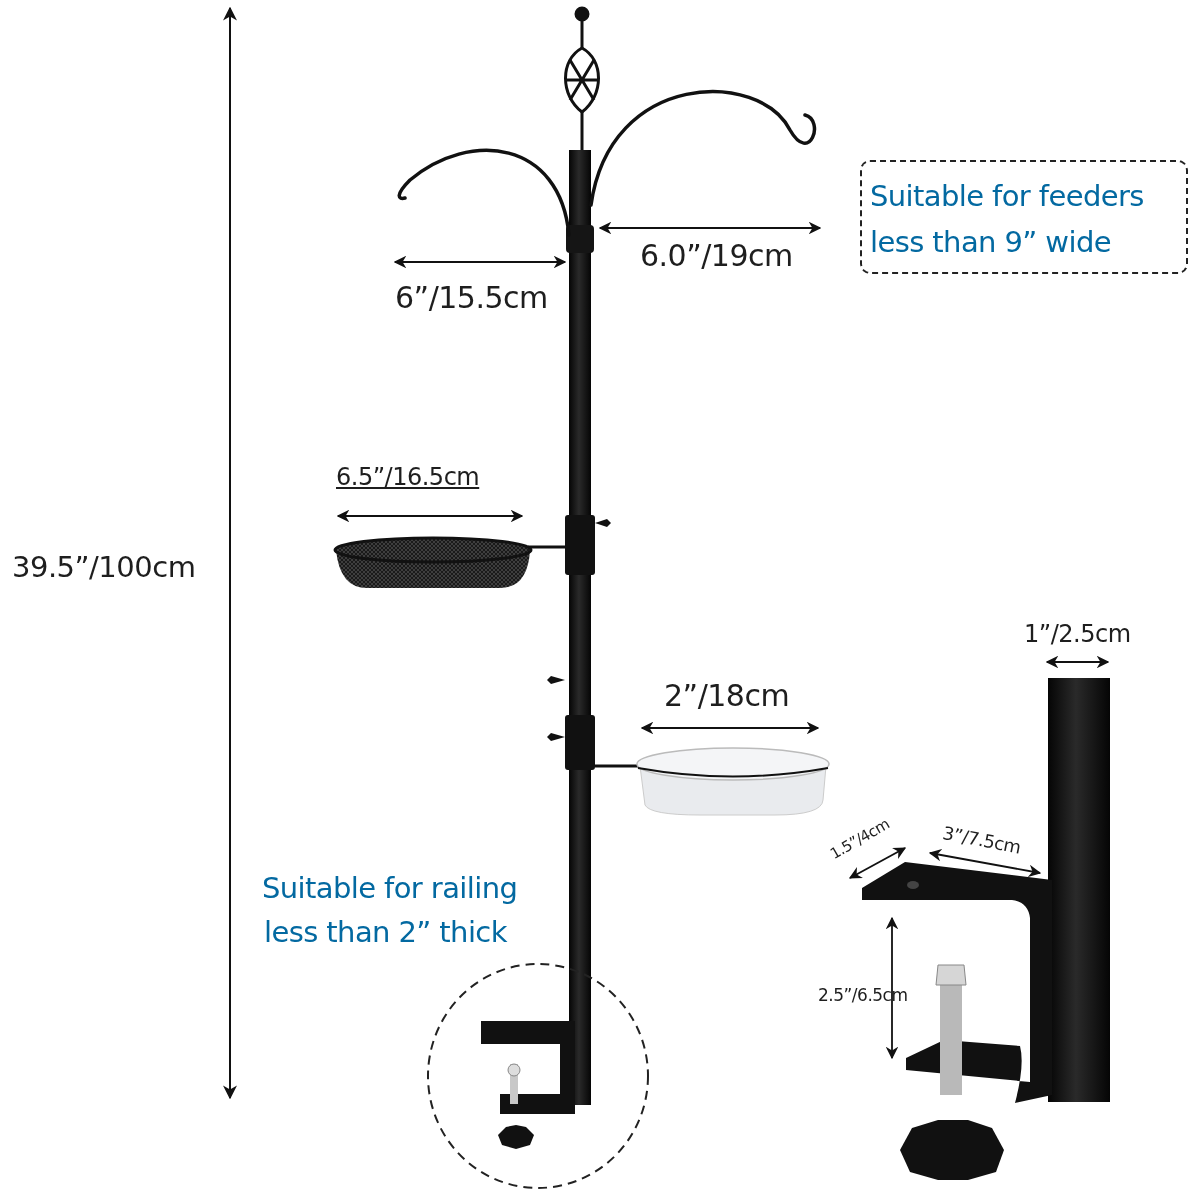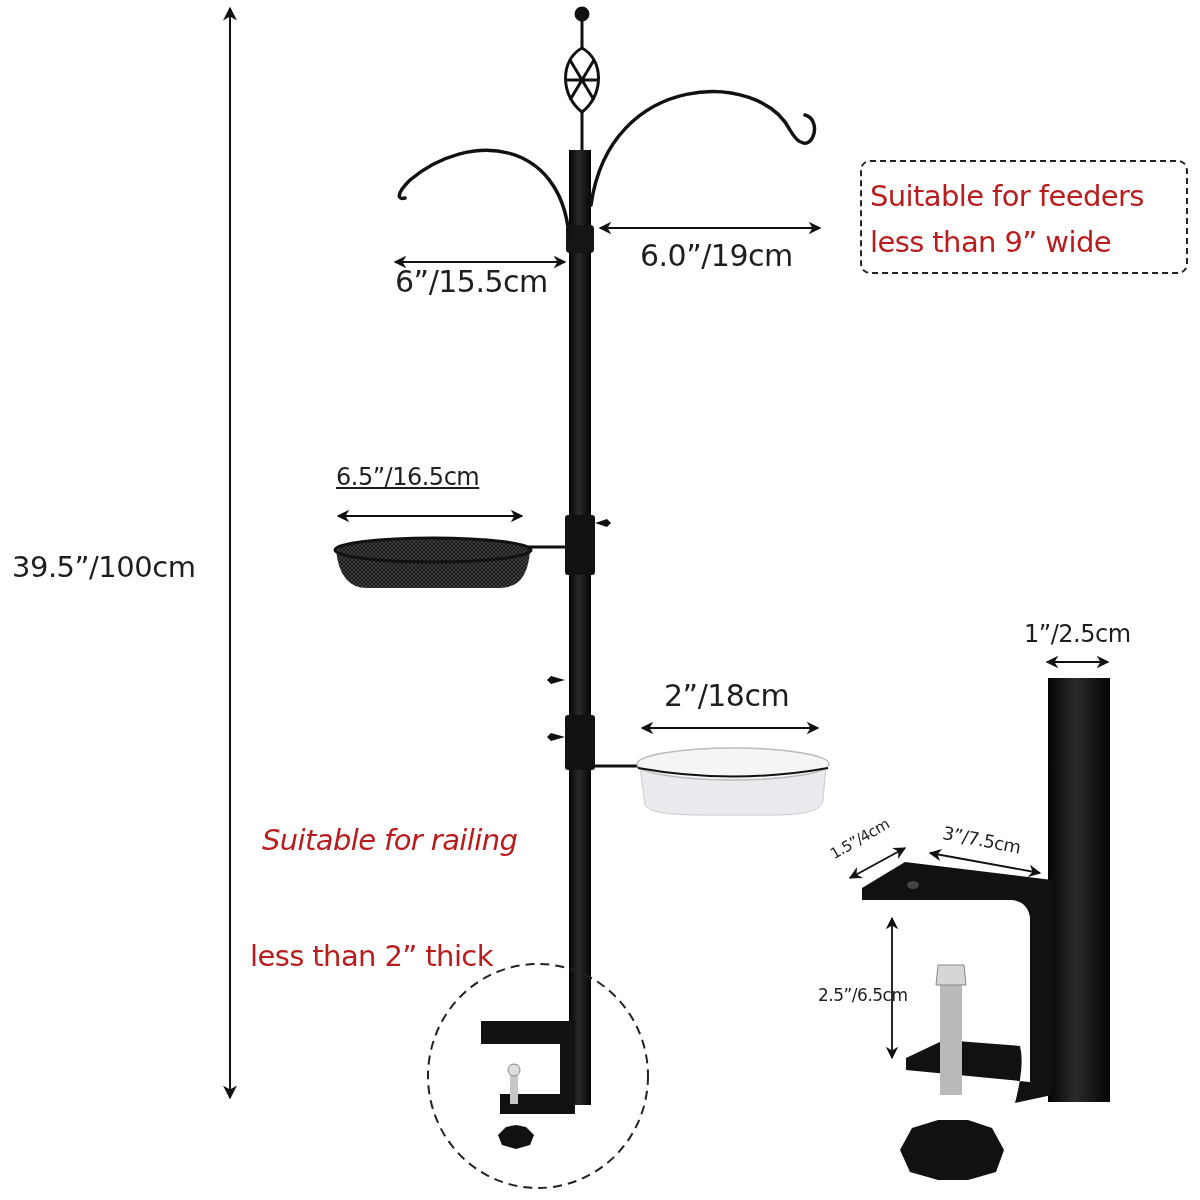--- a/index.html
+++ b/index.html
@@ -1,20 +1,20 @@
 <!DOCTYPE html>
 <html><head>
 <meta charset="utf-8">
 <style>
   html, body { margin:0; padding:0; background:#ffffff; }
   body { width:1200px; height:1200px; position:relative; overflow:hidden;
          font-family:"DejaVu Sans", sans-serif; color:#1a1a1a; }
   .label { position:absolute; white-space:nowrap; color:#1e1e1e;
            font-family:"DejaVu Sans", sans-serif; letter-spacing:-0.5px; }
-  .note { position:absolute; font-size:29px; line-height:44px; color:#b91c1c;
+  .note { position:absolute; font-size:29px; line-height:44px; color:#0369a1;
           font-family:"DejaVu Sans", sans-serif; letter-spacing:-0.6px; }
   .dash-box { position:absolute; border:2.5px dashed #222; border-radius:10px; box-sizing:border-box; }
   svg { position:absolute; left:0; top:0; }
 </style>
 </head>
 <body>
 
 <svg width="1200" height="1200" viewBox="0 0 1200 1200">
   <defs>
     <marker id="ah" viewBox="0 0 10 10" refX="9" refY="5" markerWidth="7" markerHeight="7" orient="auto-start-reverse">
@@ -94,27 +94,27 @@
     <path d="M900,1150 l12,-22 l26,-8 l30,0 l24,8 l12,22 l-8,22 l-28,8 l-30,0 l-28,-8 z" fill="#111"></path>
   </g>
 
   <line x1="1047" y1="662" x2="1108" y2="662" stroke="#111" stroke-width="1.8" marker-start="url(#ah)" marker-end="url(#ah)"></line>
   <line x1="850" y1="878" x2="905" y2="848" stroke="#111" stroke-width="1.8" marker-start="url(#ah)" marker-end="url(#ah)"></line>
   <line x1="930" y1="853" x2="1040" y2="873" stroke="#111" stroke-width="1.8" marker-start="url(#ah)" marker-end="url(#ah)"></line>
   <line x1="892" y1="918" x2="892" y2="1058" stroke="#111" stroke-width="1.8" marker-start="url(#ah)" marker-end="url(#ah)"></line>
 </svg>
 
 <div class="label" style="left:12px; top:550px; font-size:29px;">39.5”/100cm</div>
-<div class="label" style="left:395px; top:264px; font-size:30px;text-align:center;">6”/15.5cm</div>
+<div class="label" style="left:395px; top:280px; font-size:30px;text-align:center;">6”/15.5cm</div>
 <div class="label" style="left:640px; top:238px; font-size:30px;">6.0”/19cm</div>
 <div class="label" style="left:336px; top:463px; font-size:24px;text-decoration:underline;">6.5”/16.5cm</div>
 <div class="label" style="left:664px; top:678px; font-size:30px;">2”/18cm</div>
 <div class="label" style="left:1024px; top:620px; font-size:24px;">1”/2.5cm</div>
 <div class="label" style="left:836px; top:845px; font-size:15px; transform:rotate(-30deg); transform-origin:left bottom;">1.5”/4cm</div>
 <div class="label" style="left:945px; top:822px; font-size:18px; transform:rotate(11deg); transform-origin:left top;">3”/7.5cm</div>
 <div class="label" style="left:773px; top:985px; font-size:17px;margin-left:45px;">2.5”/6.5cm</div>
 
 <div class="dash-box" style="left:860px; top:160px; width:328px; height:114px;"></div>
 <div class="note" style="left:870px; top:174px;">Suitable for feeders</div>
 <div class="note" style="left:870px; top:220px;">less than 9” wide</div>
 
-<div class="note" style="left:262px; top:818px;font-style:italic;">Suitable for railing</div>
-<div class="note" style="left:250px; top:910px;margin-top:24px;">less than 2” thick</div>
+<div class="note" style="left:262px; top:866px;">Suitable for railing</div>
+<div class="note" style="left:264px; top:910px;">less than 2” thick</div>
 
 </body></html>

